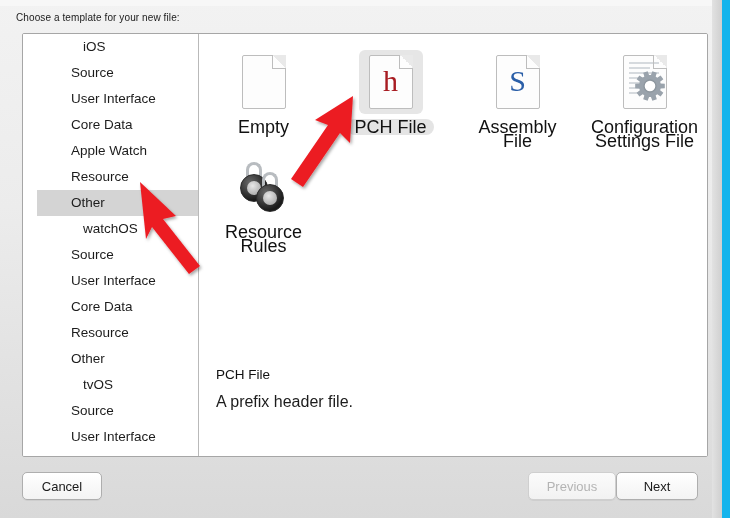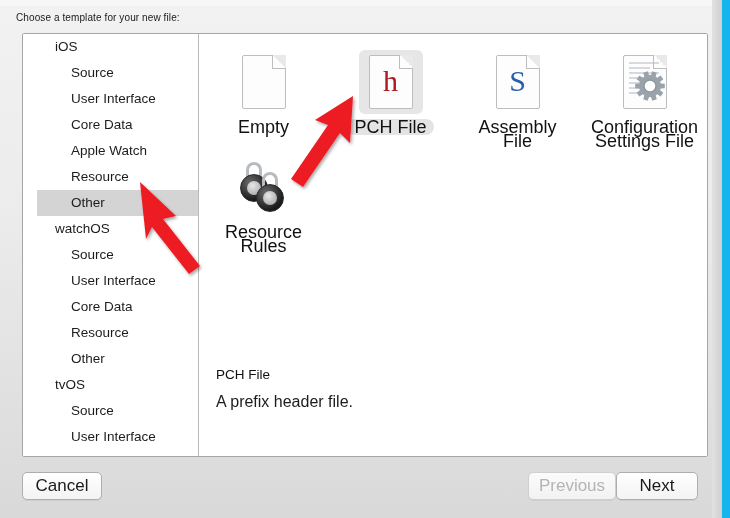--- a/index.html
+++ b/index.html
@@ -51,21 +51,21 @@
     width: 176px; height: 100%;
     background: #ffffff;
     border-right: 1px solid #b9b9b9;
     overflow: hidden;
   }
   .side-row {
     height: 26px; line-height: 26px;
     font-size: 13.5px; color: #1c1c1c;
     white-space: nowrap;
   }
-  .side-row.group { padding-left: 32px; }
+  .side-row.group { padding-left: 32px; margin-left: 28px; }
   .side-row.child { padding-left: 34px; margin-left: 14px; }
   .side-row.selected { background: #d4d4d4; }
 
   
   #pane {
     position: absolute; left: 177px; top: 0;
     width: 508px; height: 100%;
     background: #ffffff;
   }
   #grid {
@@ -193,21 +193,21 @@
   #desc-title { font-size: 13.5px; color: #111; }
   #desc-body  { font-size: 16px; color: #1c1c1c; margin-top: 11px; }
 
   
   .btn {
     position: absolute;
     height: 28px;
     border: 1px solid #aeaeae;
     border-radius: 5px;
     background: linear-gradient(to bottom, #ffffff, #f3f3f3);
-    font-size: 17px;
+    font-size: 13px;
     color: #1a1a1a;
     display: flex; align-items: center; justify-content: center;
     box-shadow: 0 1px 0 rgba(0,0,0,0.05);
   }
   .btn.disabled { color: #b4b4b4; border-color: #cfcfcf;
     background: linear-gradient(to bottom, #fbfbfb, #f2f2f2); }
   #btn-cancel   { left: 22px;  top: 472px; width: 80px; }
   #btn-previous { left: 528px; top: 472px; width: 88px; }
   #btn-next     { left: 616px; top: 472px; width: 82px; }
 

